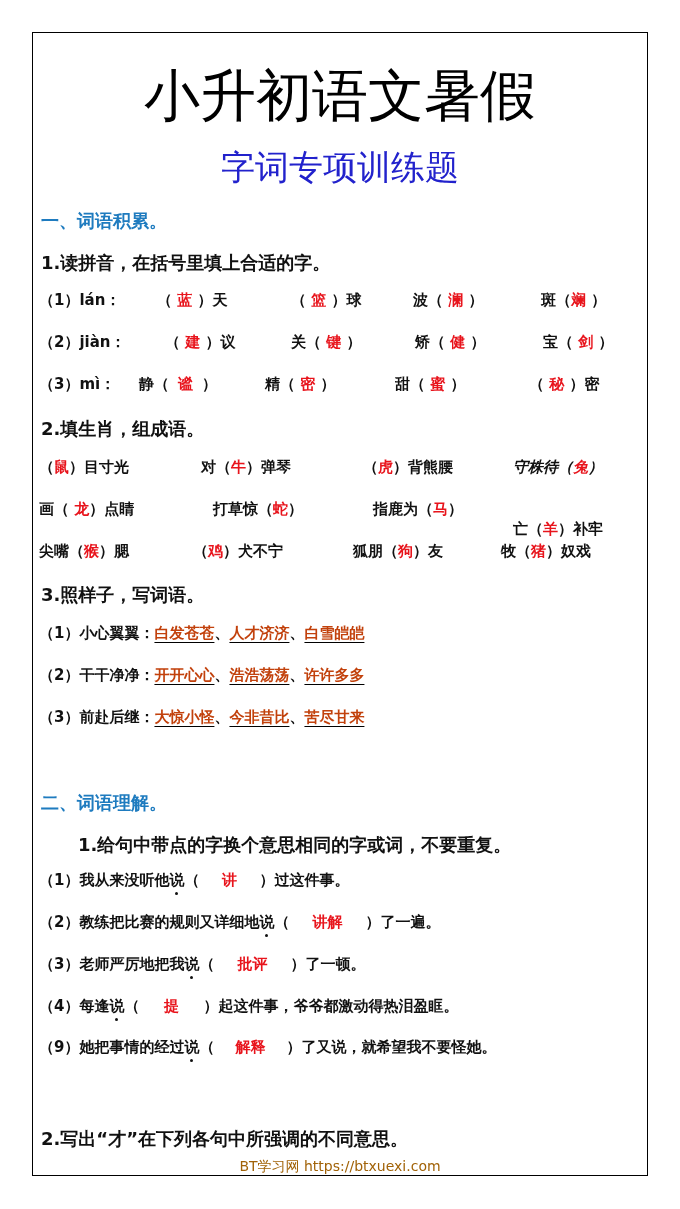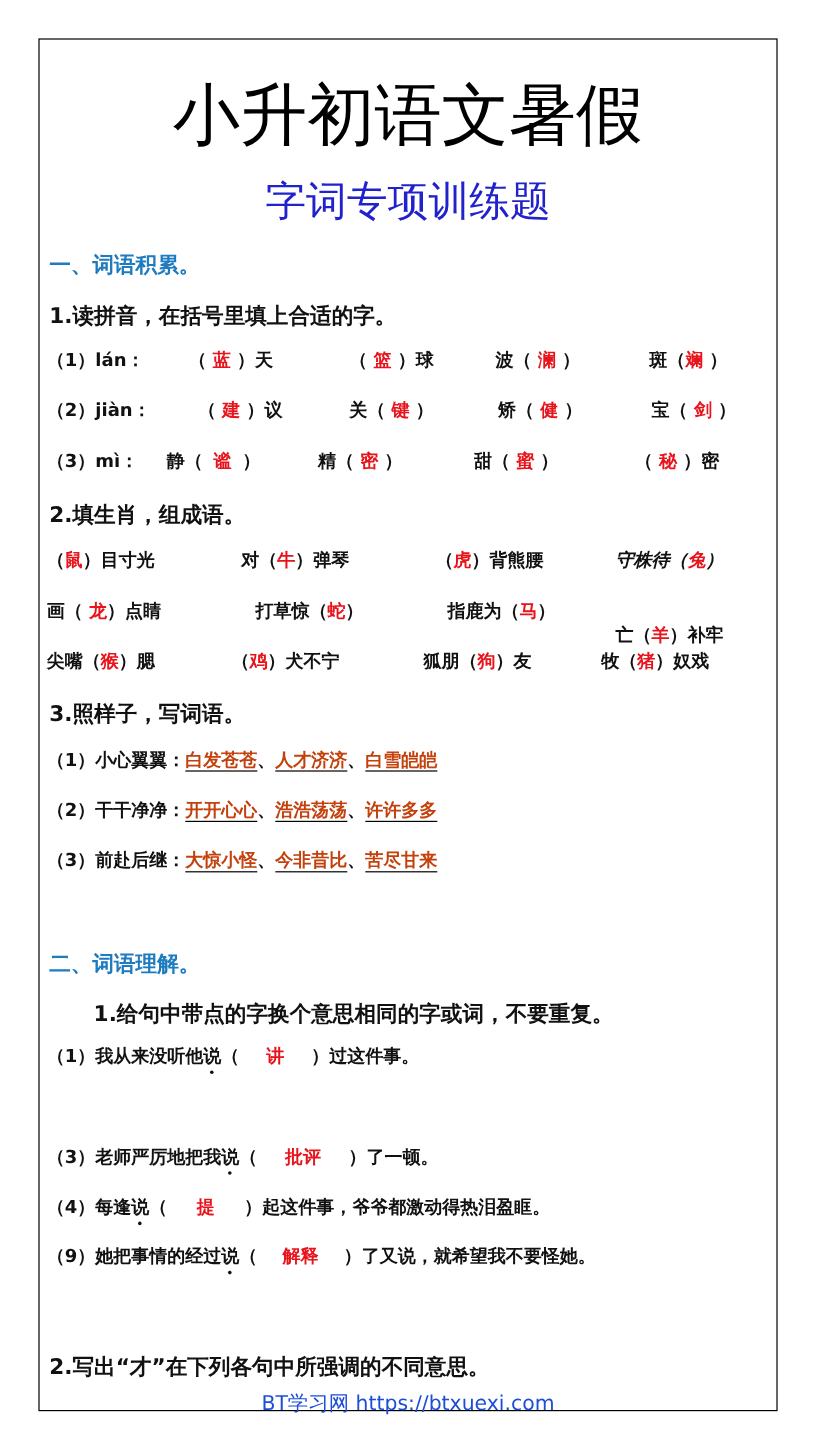--- a/index.html
+++ b/index.html
@@ -25,21 +25,21 @@
     .line { font-size: 15px; font-weight: bold; color: #111111; }
     .red { color: #e8141c; font-weight: bold; }
     .ans-u { color: #c2410c; font-weight: bold; text-decoration: underline; text-decoration-color: #000000; text-underline-offset: 4px; }
     .dot { position: relative; display: inline-block; }
     .dot::after {
       content: ""; position: absolute; left: 50%; bottom: -5px; width: 3px; height: 3px;
       margin-left: -1.5px; background: #111; border-radius: 50%;
     }
     .footer {
       left: 0; width: 100%; top: 1125px; text-align: center;
-      font-size: 17px; color: #1d4ed8; font-weight: normal;
+      font-size: 14px; color: #a16207; font-weight: normal;
     }
     .cell { position: absolute; white-space: nowrap; }
   </style>
 </head>
 <body>
 
 <div class="page">
 
   <div class="abs subtitle">字词专项训练题</div>
   <div class="abs title">小升初语文暑假</div>
@@ -99,20 +99,23 @@
   <div class="cell line" style="left:6px; top:675px;">
     <span>（3）前赴后继：</span><span class="ans-u">大惊小怪</span><span>、</span><span class="ans-u">今非昔比</span><span>、</span><span class="ans-u">苦尽甘来</span>
   </div>
 
   <div class="abs section-head" style="top:758px;">二、词语理解。</div>
   <div class="abs q" style="top:800px;margin-left:37px;">1.给句中带点的字换个意思相同的字或词，不要重复。</div>
 
   <div class="cell line" style="left:6px; top:838px;">
     <span>（1）我从来没听他</span><span class="dot">说</span><span>（</span><span style="display:inline-block; width:60px; text-align:center;" class="red">讲</span><span>）</span><span>过这件事。</span>
   </div>
+  <div class="cell line" style="left:6px; top:880px;">
+    <span>（2）教练把比赛的规则又详细地</span><span class="dot">说</span><span>（</span><span style="display:inline-block; width:76px; text-align:center;" class="red">讲解</span><span>）</span><span>了一遍。</span>
+  </div>
   <div class="cell line" style="left:6px; top:922px;">
     <span>（3）老师严厉地把我</span><span class="dot">说</span><span>（</span><span style="display:inline-block; width:76px; text-align:center;" class="red">批评</span><span>）</span><span>了一顿。</span>
   </div>
   <div class="cell line" style="left:6px; top:964px;">
     <span>（4）每逢</span><span class="dot">说</span><span>（</span><span style="display:inline-block; width:64px; text-align:center;" class="red">提</span><span>）</span><span>起这件事，爷爷都激动得热泪盈眶。</span>
   </div>
   <div class="cell line" style="left:6px; top:1005px;">
     <span>（9）她把事情的经过</span><span class="dot">说</span><span>（</span><span style="display:inline-block; width:72px; text-align:center;" class="red">解释</span><span>）</span><span>了又说，就希望我不要怪她。</span>
   </div>
 

